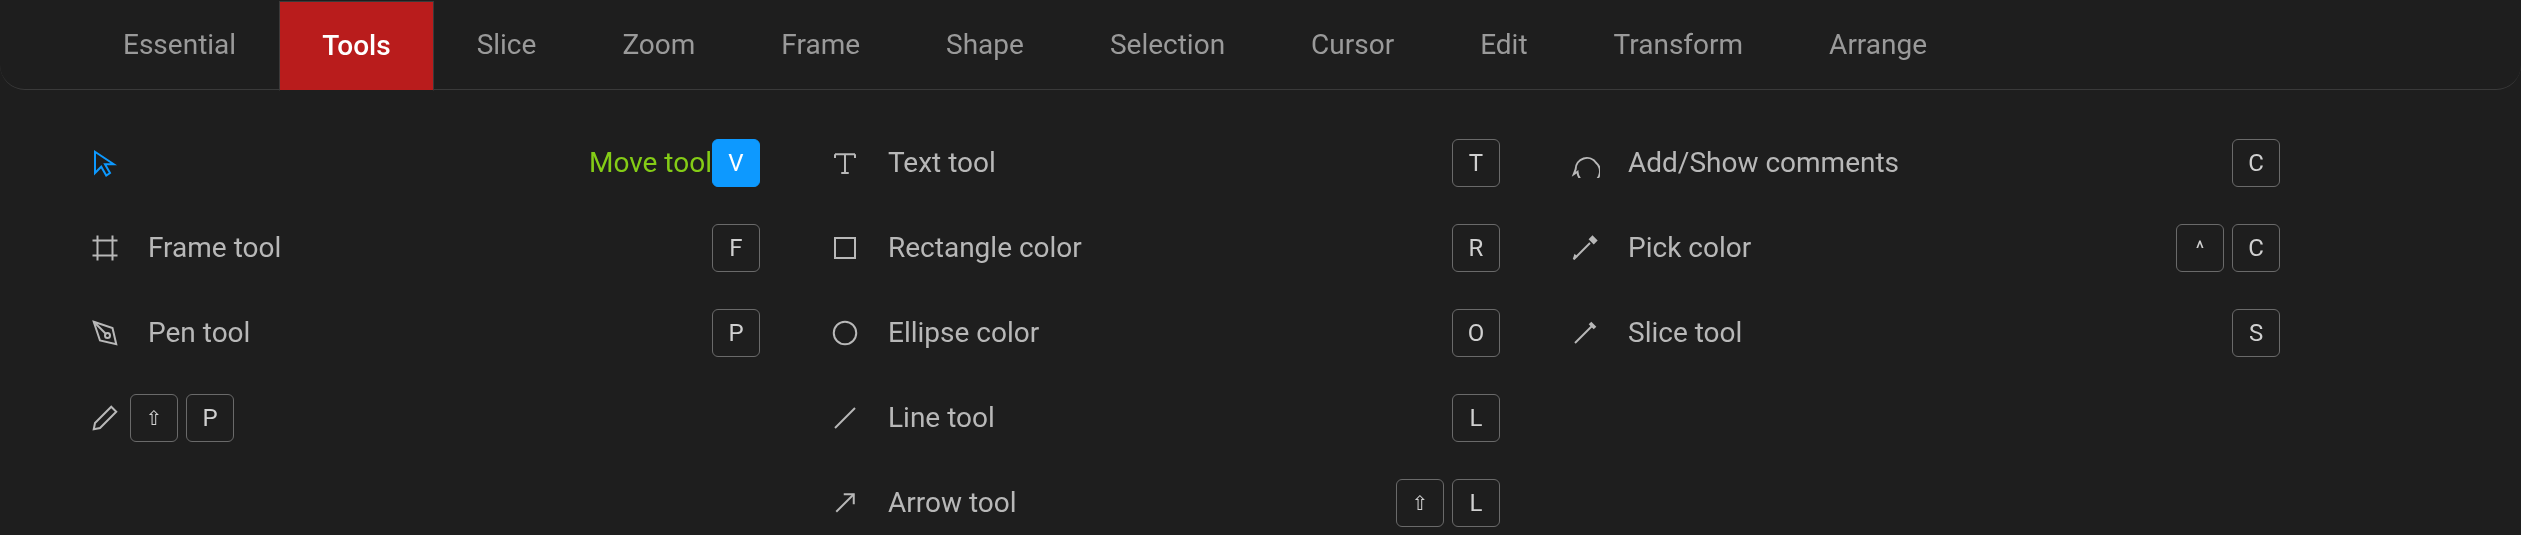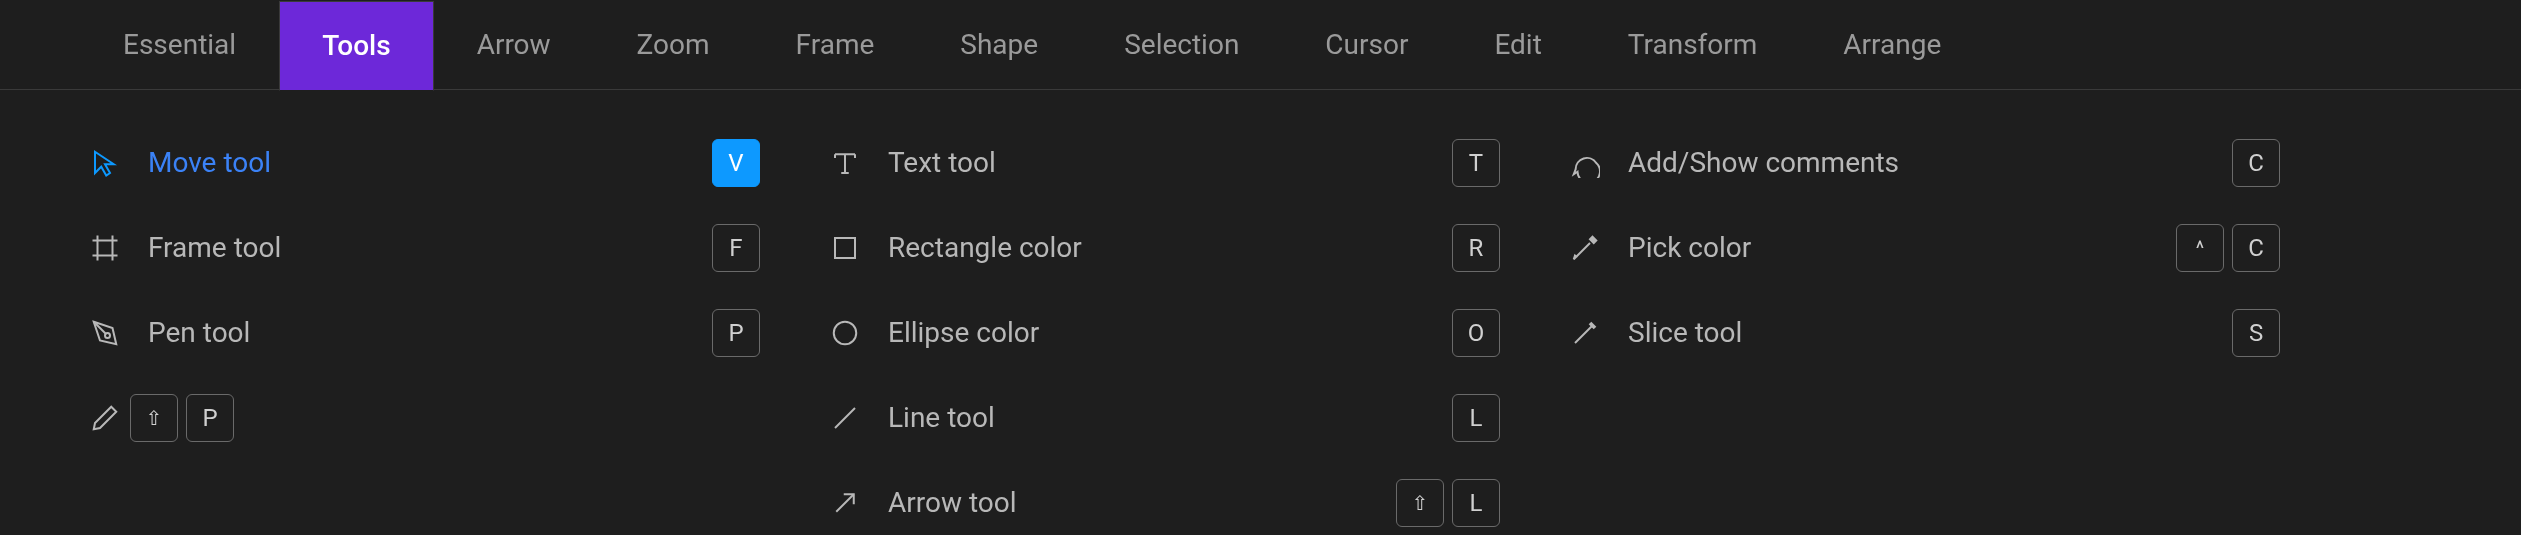--- a/index.html
+++ b/index.html
@@ -17,37 +17,38 @@
       background: #1e1e1e;
       position: relative;
     }
     .tabs {
       display: flex;
       align-items: center;
       height: 90px;
       border-bottom: 1px solid #3a3a3a;
       padding-left: 80px;
       gap: 0;
+      border-radius: 25px;
     }
     .tab {
       height: 90px;
       padding: 0 42px;
       display: flex;
       align-items: center;
       font-size: 28px;
       color: #9a9a9a;
       cursor: pointer;
       border: 1px solid transparent;
     }
     .tab.active {
       color: #ffffff;
       font-weight: 500;
       border: 1px solid #3a3a3a;
       border-bottom: 1px solid #1e1e1e;
-      background: #6d28d9;
+      background: #b91c1c;
       position: relative;
       top: 1px;
     }
     .content {
       padding: 30px 80px 0 80px;
       display: flex;
       gap: 60px;
     }
     .col {
       display: flex;
@@ -70,21 +71,21 @@
       justify-content: center;
       flex-shrink: 0;
     }
     .icon-box svg { display: block; }
     .label {
       font-size: 28px;
       color: #b8b8b8;
       margin-left: 18px;
       flex: 1;
     }
-    .row.active .label { color: #3b82f6; }
+    .row.active .label { color: #84cc16; text-align: right; }
     .row.active .icon-box svg { stroke: #0d99ff; }
     .keys {
       display: flex;
       gap: 8px;
       align-items: center;
     }
     .key {
       min-width: 48px;
       height: 48px;
       border: 1.5px solid #6a6a6a;
@@ -109,21 +110,21 @@
 <div class="container">
 
   <div class="tabs">
     <div class="tab">
         <span>Essential</span>
       </div>
     <div class="tab active">
         <span>Tools</span>
       </div>
     <div class="tab">
-        <span>Arrow</span>
+        <span>Slice</span>
       </div>
     <div class="tab">
         <span>Zoom</span>
       </div>
     <div class="tab">
         <span>Frame</span>
       </div>
     <div class="tab">
         <span>Shape</span>
       </div>

